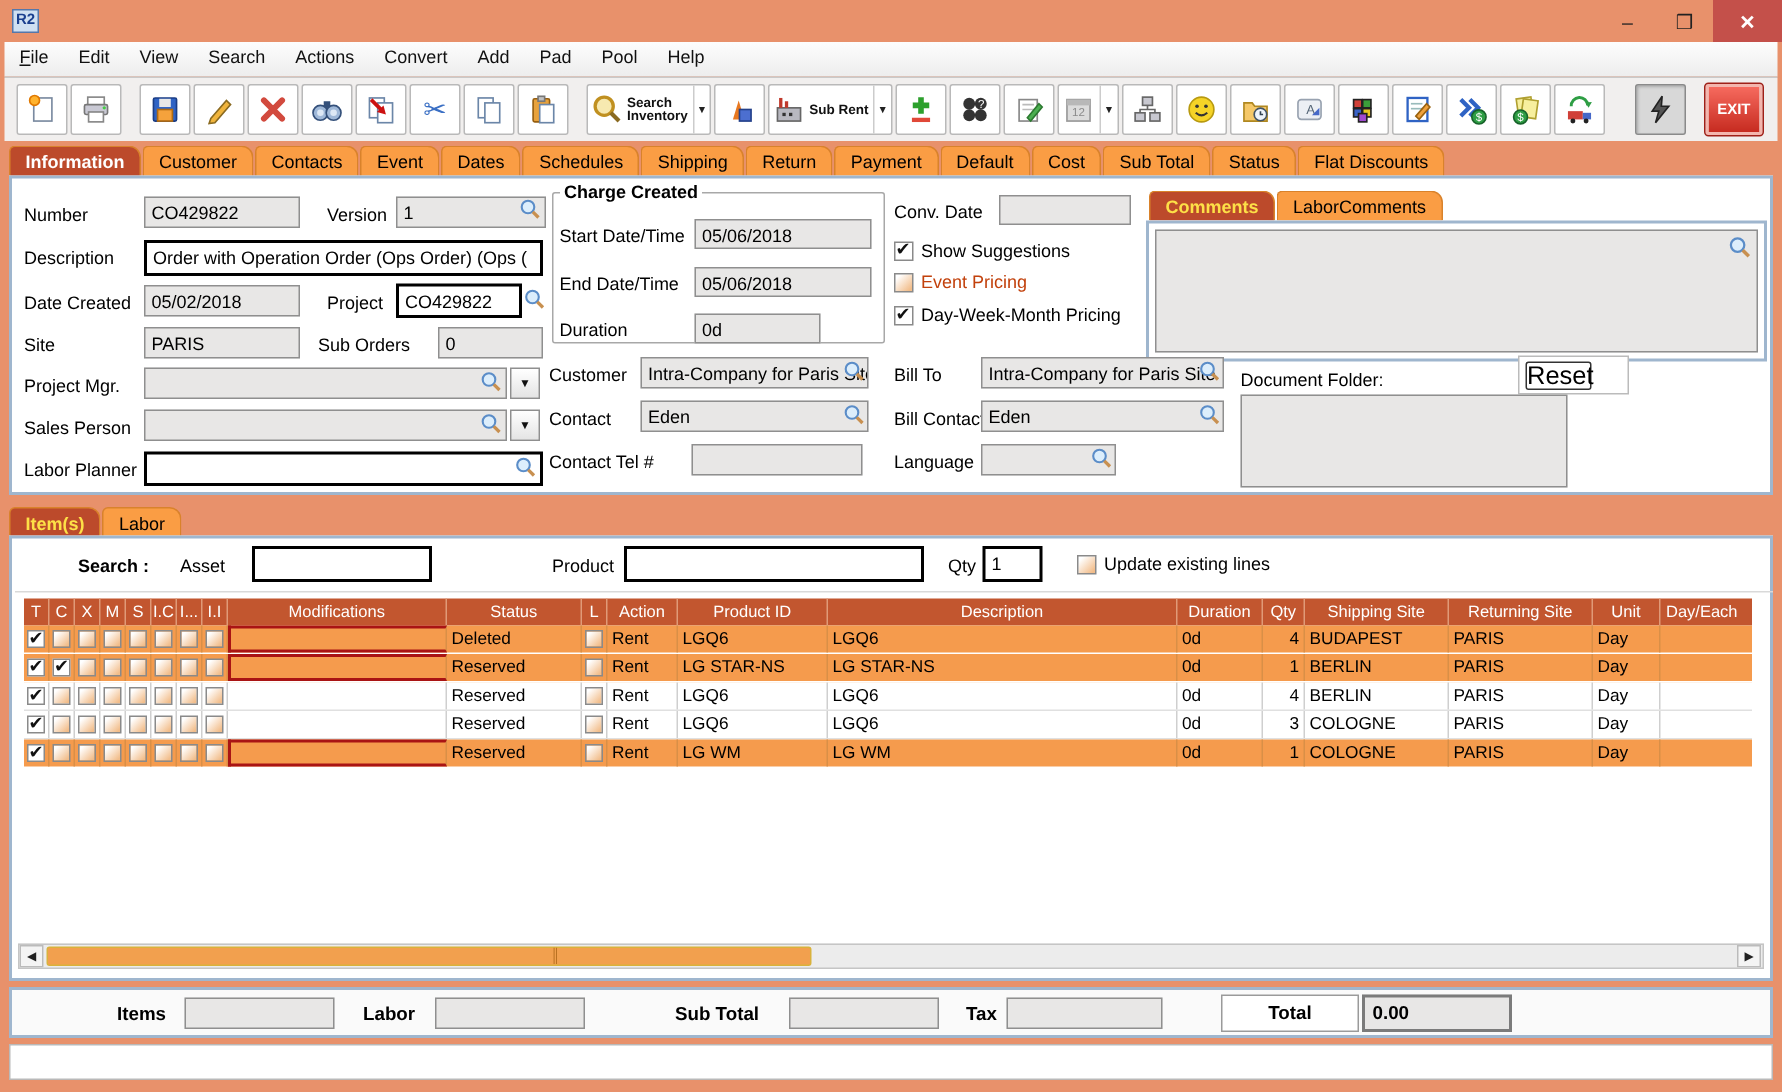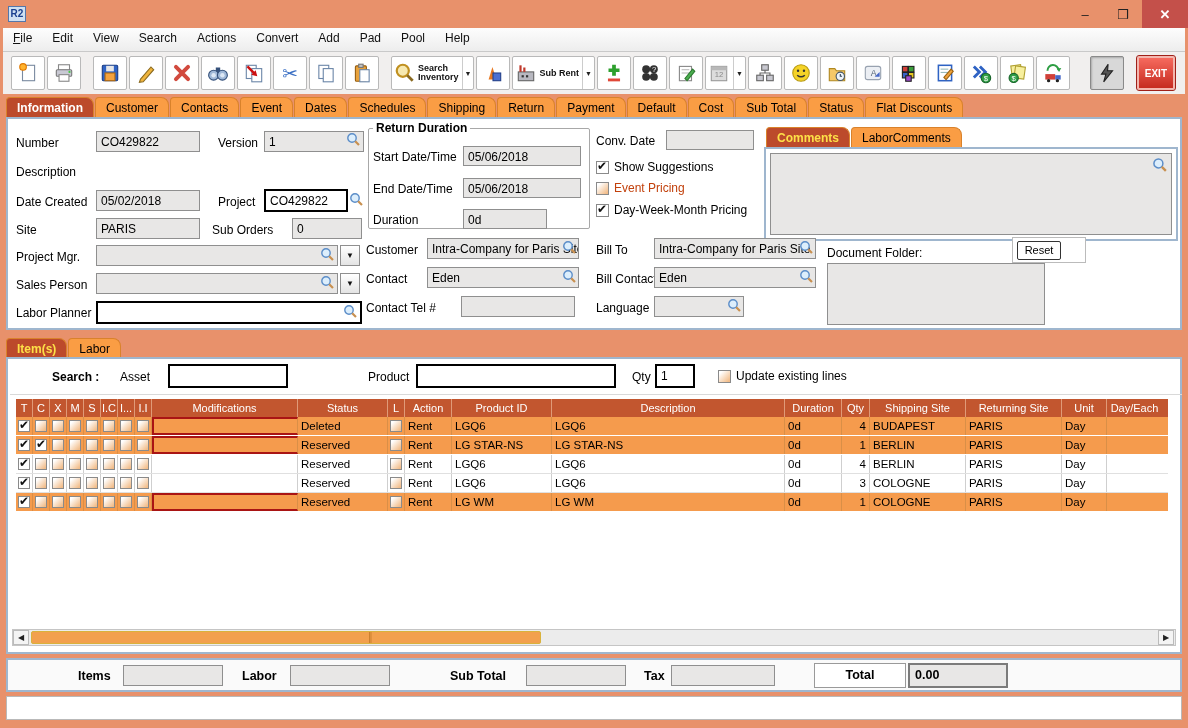--- a/index.html
+++ b/index.html
@@ -56,21 +56,21 @@
   .cbrow.disabled { color:#c2410c; }
 
   .subtab { height:20px; padding:3px 10px 0 10px; background:#FA9D44; border:1px solid #D9822B; border-bottom:none; border-radius:4px 8px 0 0; font-size:12px; margin-right:1px; }
   .subtab.sel { background:#BC4A2B; color:#fde047; font-weight:bold; }
 
   .comments-wrap { position:absolute; left:756px; top:28px; width:414px; height:94px; border:2px solid #9FB6CE; background:#fff; }
   .comments-area { position:absolute; left:4px; top:4px; right:4px; bottom:4px; background:#E8E7E6; border:1px solid #8f8f8f; }
 
   .docfolder-area { position:absolute; left:819px; top:144px; width:218px; height:62px; background:#E8E7E6; border:1px solid #8f8f8f; }
   .reset-wrap { position:absolute; left:1004px; top:118px; width:74px; height:26px; background:#fff; border:1px solid #bbb; }
-  .reset-btn { position:absolute; left:4px; top:3px; width:44px; height:19px; background:#fff; border:1px solid #333; border-radius:2px; font-size:11px; text-align:center; line-height:17px; }
+  .reset-btn { position:absolute; left:4px; top:3px; width:44px; height:19px; background:#fff; border:1px solid #333; border-radius:2px; font-size:17px; text-align:center; line-height:17px; }
 
   
   .search-row { position:absolute; left:2px; top:0; width:100%; height:36px; border-bottom:1px solid #d9d9d9; }
   .itable { position:absolute; left:8px; top:40px; width:1152px; font-size:11.5px; }
   .thead { display:flex; background:#C2562F; color:#fff; height:18px; }
   .thead .hc { border-right:1px solid #E09A78; display:flex; align-items:center; justify-content:center; font-size:11px; overflow:hidden; white-space:nowrap; }
   .trow { display:flex; height:19px; background:#fff; border-bottom:1px solid #e0e0e0; }
   .trow.hl { background:#F59B4D; border-bottom:1px solid #fff; }
   .tc { border-right:1px solid #cfcfcf; padding:2px 3px; overflow:hidden; white-space:nowrap; display:flex; align-items:center; }
   .trow.hl .tc { border-right:1px solid #d98f47; }
@@ -351,20 +351,21 @@
     <span class="lbl" style="left:8px;top:17px">Number</span>
     <div class="fld" style="left:88px;top:12px;width:104px">CO429822</div>
     <span class="lbl" style="left:210px;top:17px">Version</span>
     <div class="fld" style="left:256px;top:12px;width:100px">1</div>
     <svg class="mag" style="left:338px;top:13px" width="15" height="15" viewBox="0 0 15 15">
         <circle cx="6" cy="6" r="4.2" fill="#dceefc" stroke="#5b8dc8" stroke-width="1.4"></circle>
         <line x1="9.2" y1="9.2" x2="13" y2="13" stroke="#c89050" stroke-width="2.2"></line>
       </svg>
 
     <span class="lbl" style="left:8px;top:46px">Description</span>
+    <div class="fld edit" style="left:88px;top:41px;width:266px;height:24px">Order with Operation Order (Ops Order) (Ops (</div>
 
     <span class="lbl" style="left:8px;top:76px">Date Created</span>
     <div class="fld" style="left:88px;top:71px;width:104px">05/02/2018</div>
     <span class="lbl" style="left:210px;top:76px">Project</span>
     <div class="fld edit" style="left:256px;top:70px;width:84px;height:23px">CO429822</div>
     <svg class="mag" style="left:341px;top:73px" width="15" height="15" viewBox="0 0 15 15">
         <circle cx="6" cy="6" r="4.2" fill="#dceefc" stroke="#5b8dc8" stroke-width="1.4"></circle>
         <line x1="9.2" y1="9.2" x2="13" y2="13" stroke="#c89050" stroke-width="2.2"></line>
       </svg>
 
@@ -390,21 +391,21 @@
     <div class="combo" style="left:332px;top:154px">▼</div>
 
     <span class="lbl" style="left:8px;top:187px">Labor Planner</span>
     <div class="fld edit" style="left:88px;top:182px;width:266px;height:23px"></div>
     <svg class="mag" style="left:335px;top:185px" width="15" height="15" viewBox="0 0 15 15">
         <circle cx="6" cy="6" r="4.2" fill="#dceefc" stroke="#5b8dc8" stroke-width="1.4"></circle>
         <line x1="9.2" y1="9.2" x2="13" y2="13" stroke="#c89050" stroke-width="2.2"></line>
       </svg>
 
     <fieldset class="grp" style="left:360px;top:2px;width:222px;height:108px">
-      <legend>Return Duration</legend>
+      <legend>Charge Created</legend>
       <span class="lbl" style="left:4px;top:15px">Start Date/Time</span>
       <div class="fld" style="left:94px;top:11px;width:118px;height:20px">05/06/2018</div>
       <span class="lbl" style="left:4px;top:47px">End Date/Time</span>
       <div class="fld" style="left:94px;top:43px;width:118px;height:20px">05/06/2018</div>
       <span class="lbl" style="left:4px;top:78px">Duration</span>
       <div class="fld" style="left:94px;top:74px;width:84px;height:20px">0d</div>
     </fieldset>
 
     <span class="lbl" style="left:588px;top:15px">Conv. Date</span>
     <div class="fld" style="left:658px;top:11px;width:88px;height:20px"></div>

